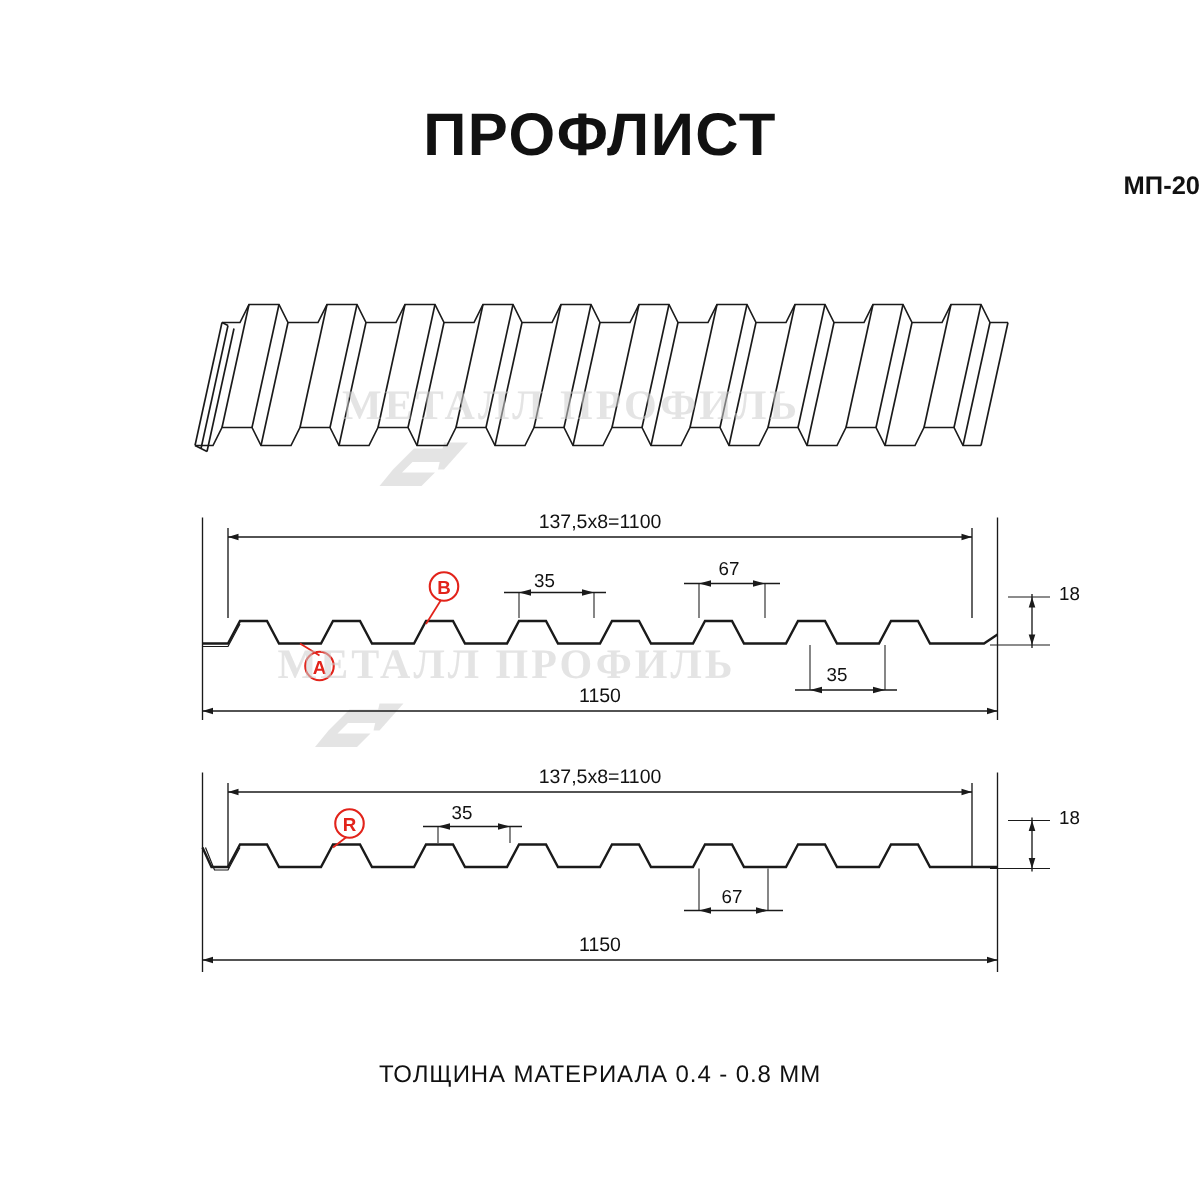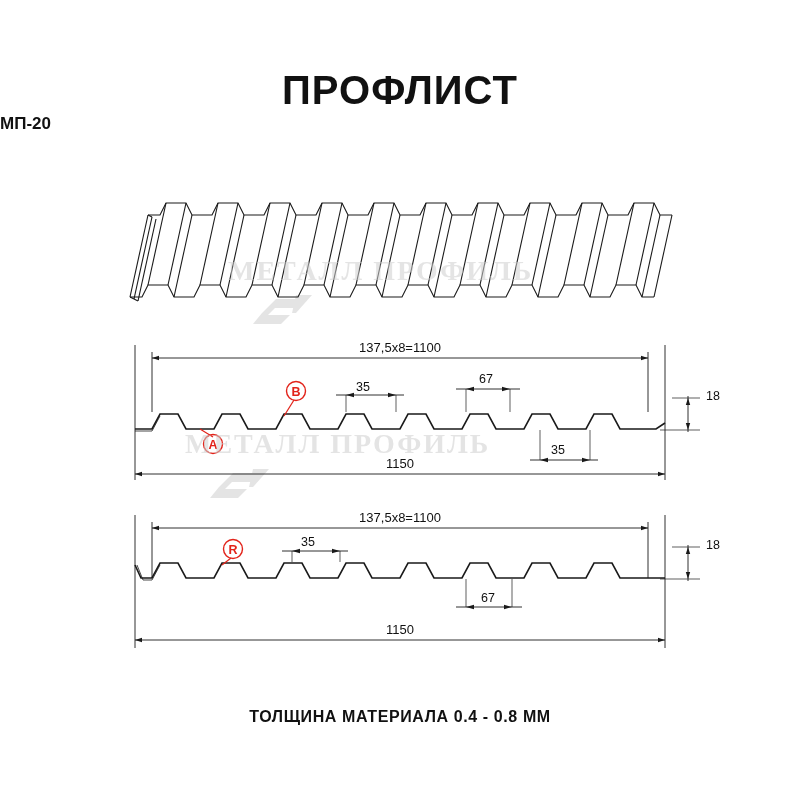--- a/index.html
+++ b/index.html
@@ -31,33 +31,33 @@
     font-size: 40px;
     font-weight: bold;
     letter-spacing: 1px;
     color: #111111;
   }
   .title-sub {
     position: absolute;
     left: 0;
     top: 114px;
     width: 800px;
-    text-align: left;
+    text-align: right;
     font-size: 17px;
     font-weight: bold;
     color: #111111;
   }
   .footer-note {
     position: absolute;
     left: 0;
     top: 708px;
     width: 800px;
     text-align: center;
     font-size: 16px;
-    font-weight: bold;
+    font-weight: normal;
     letter-spacing: 0.6px;
     color: #111111;
   }
   .wm {
     position: absolute;
     font-family: Liberation Serif, serif;
     font-weight: bold;
     color: #cfcfcf;
     opacity: 0.55;
     white-space: nowrap;

